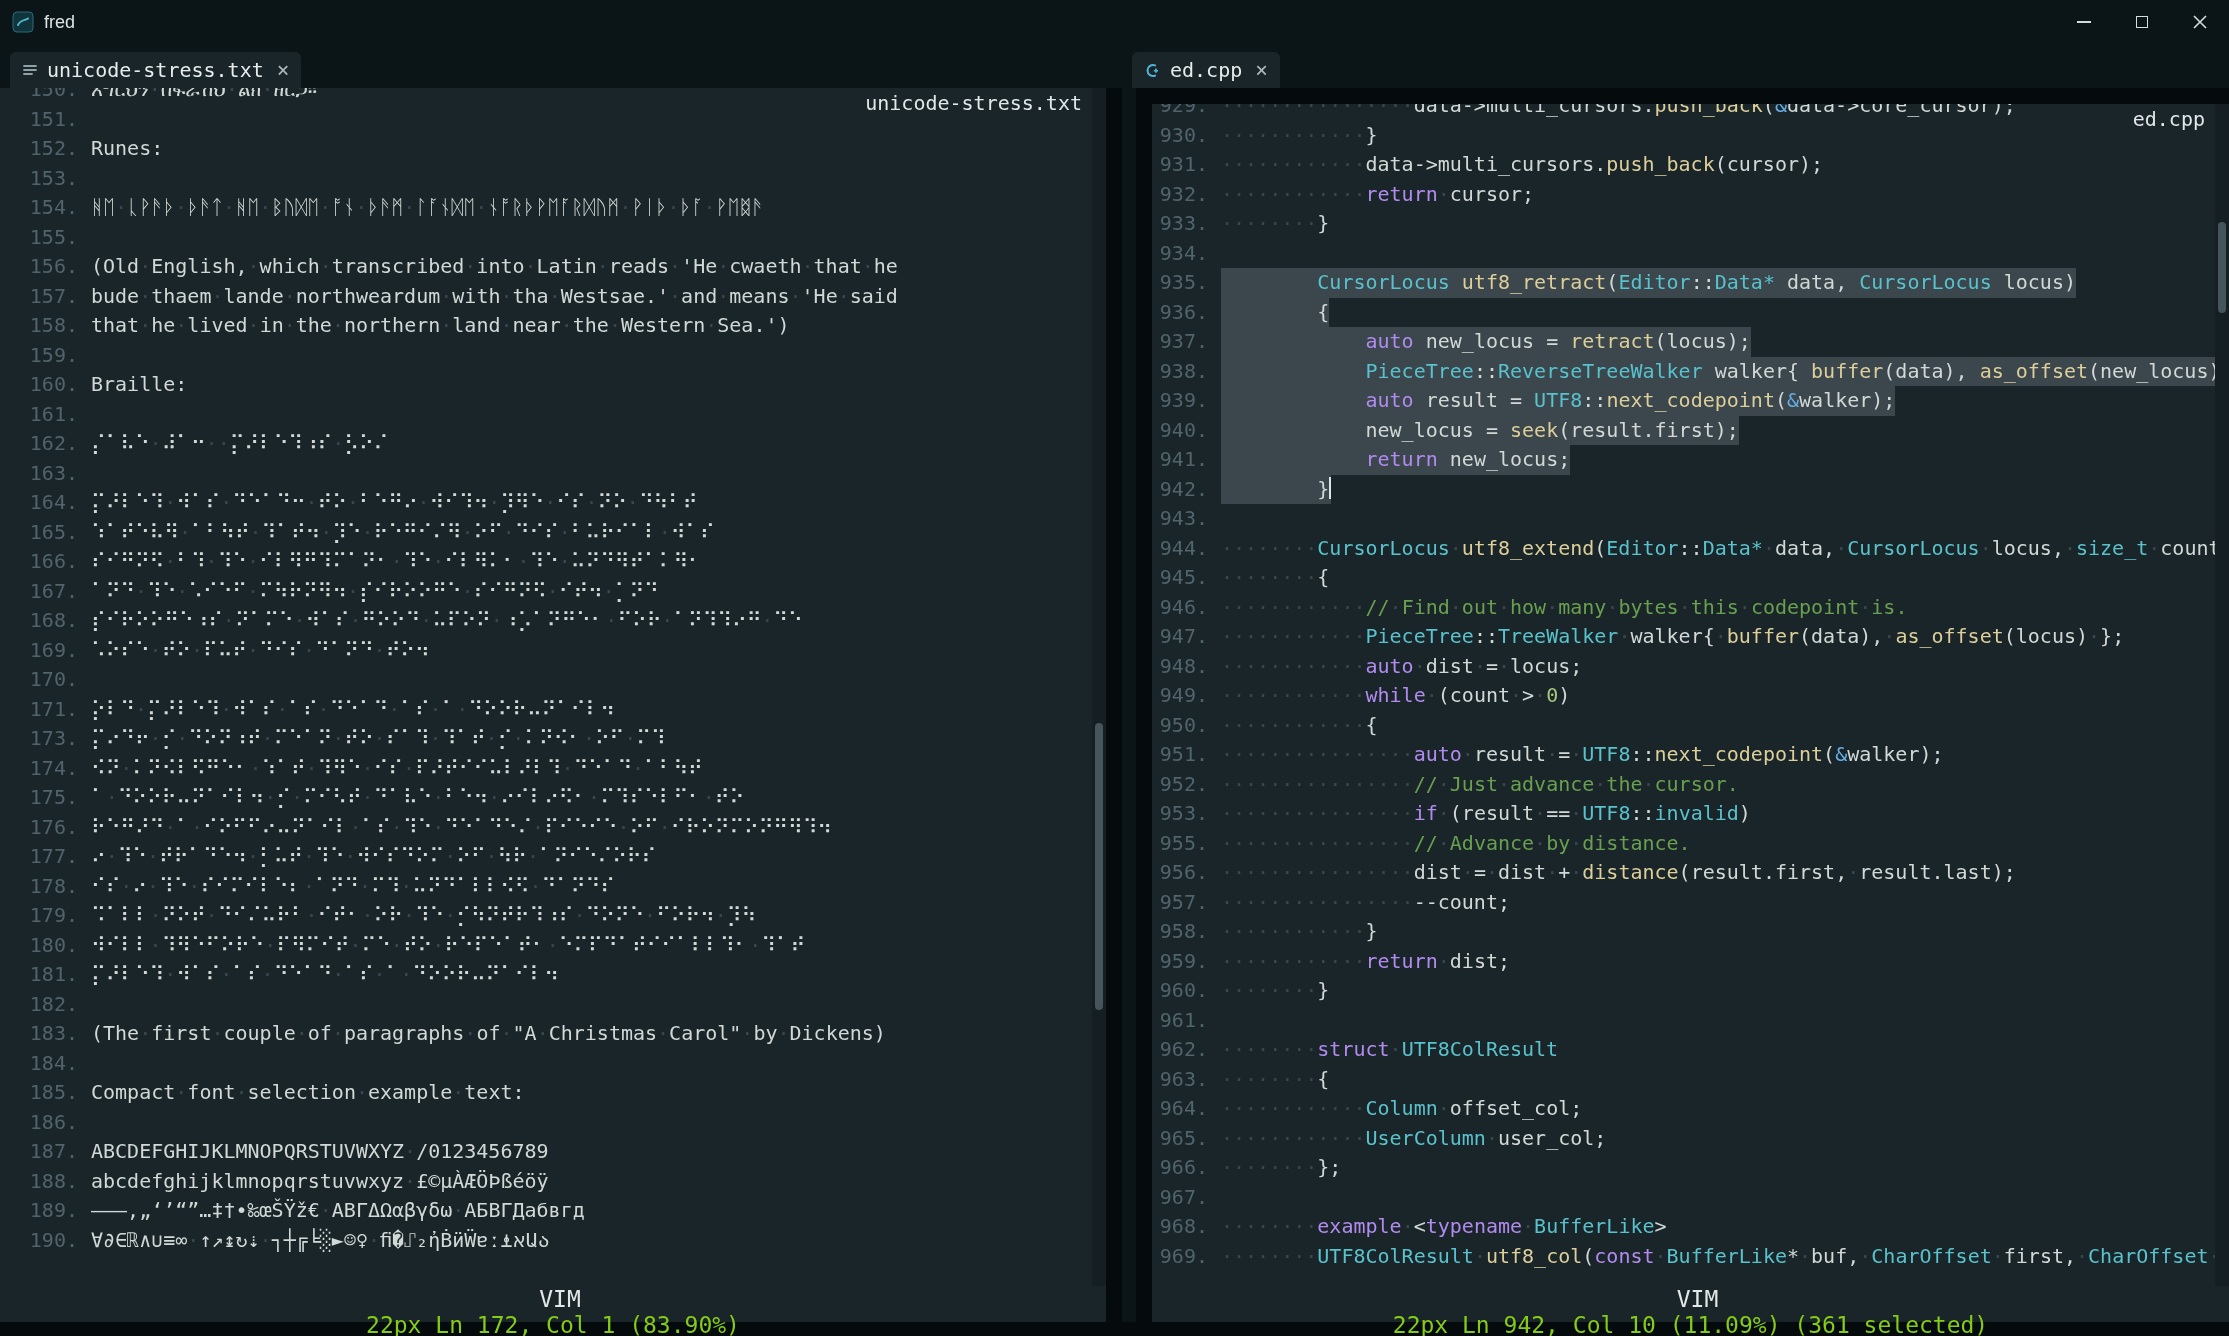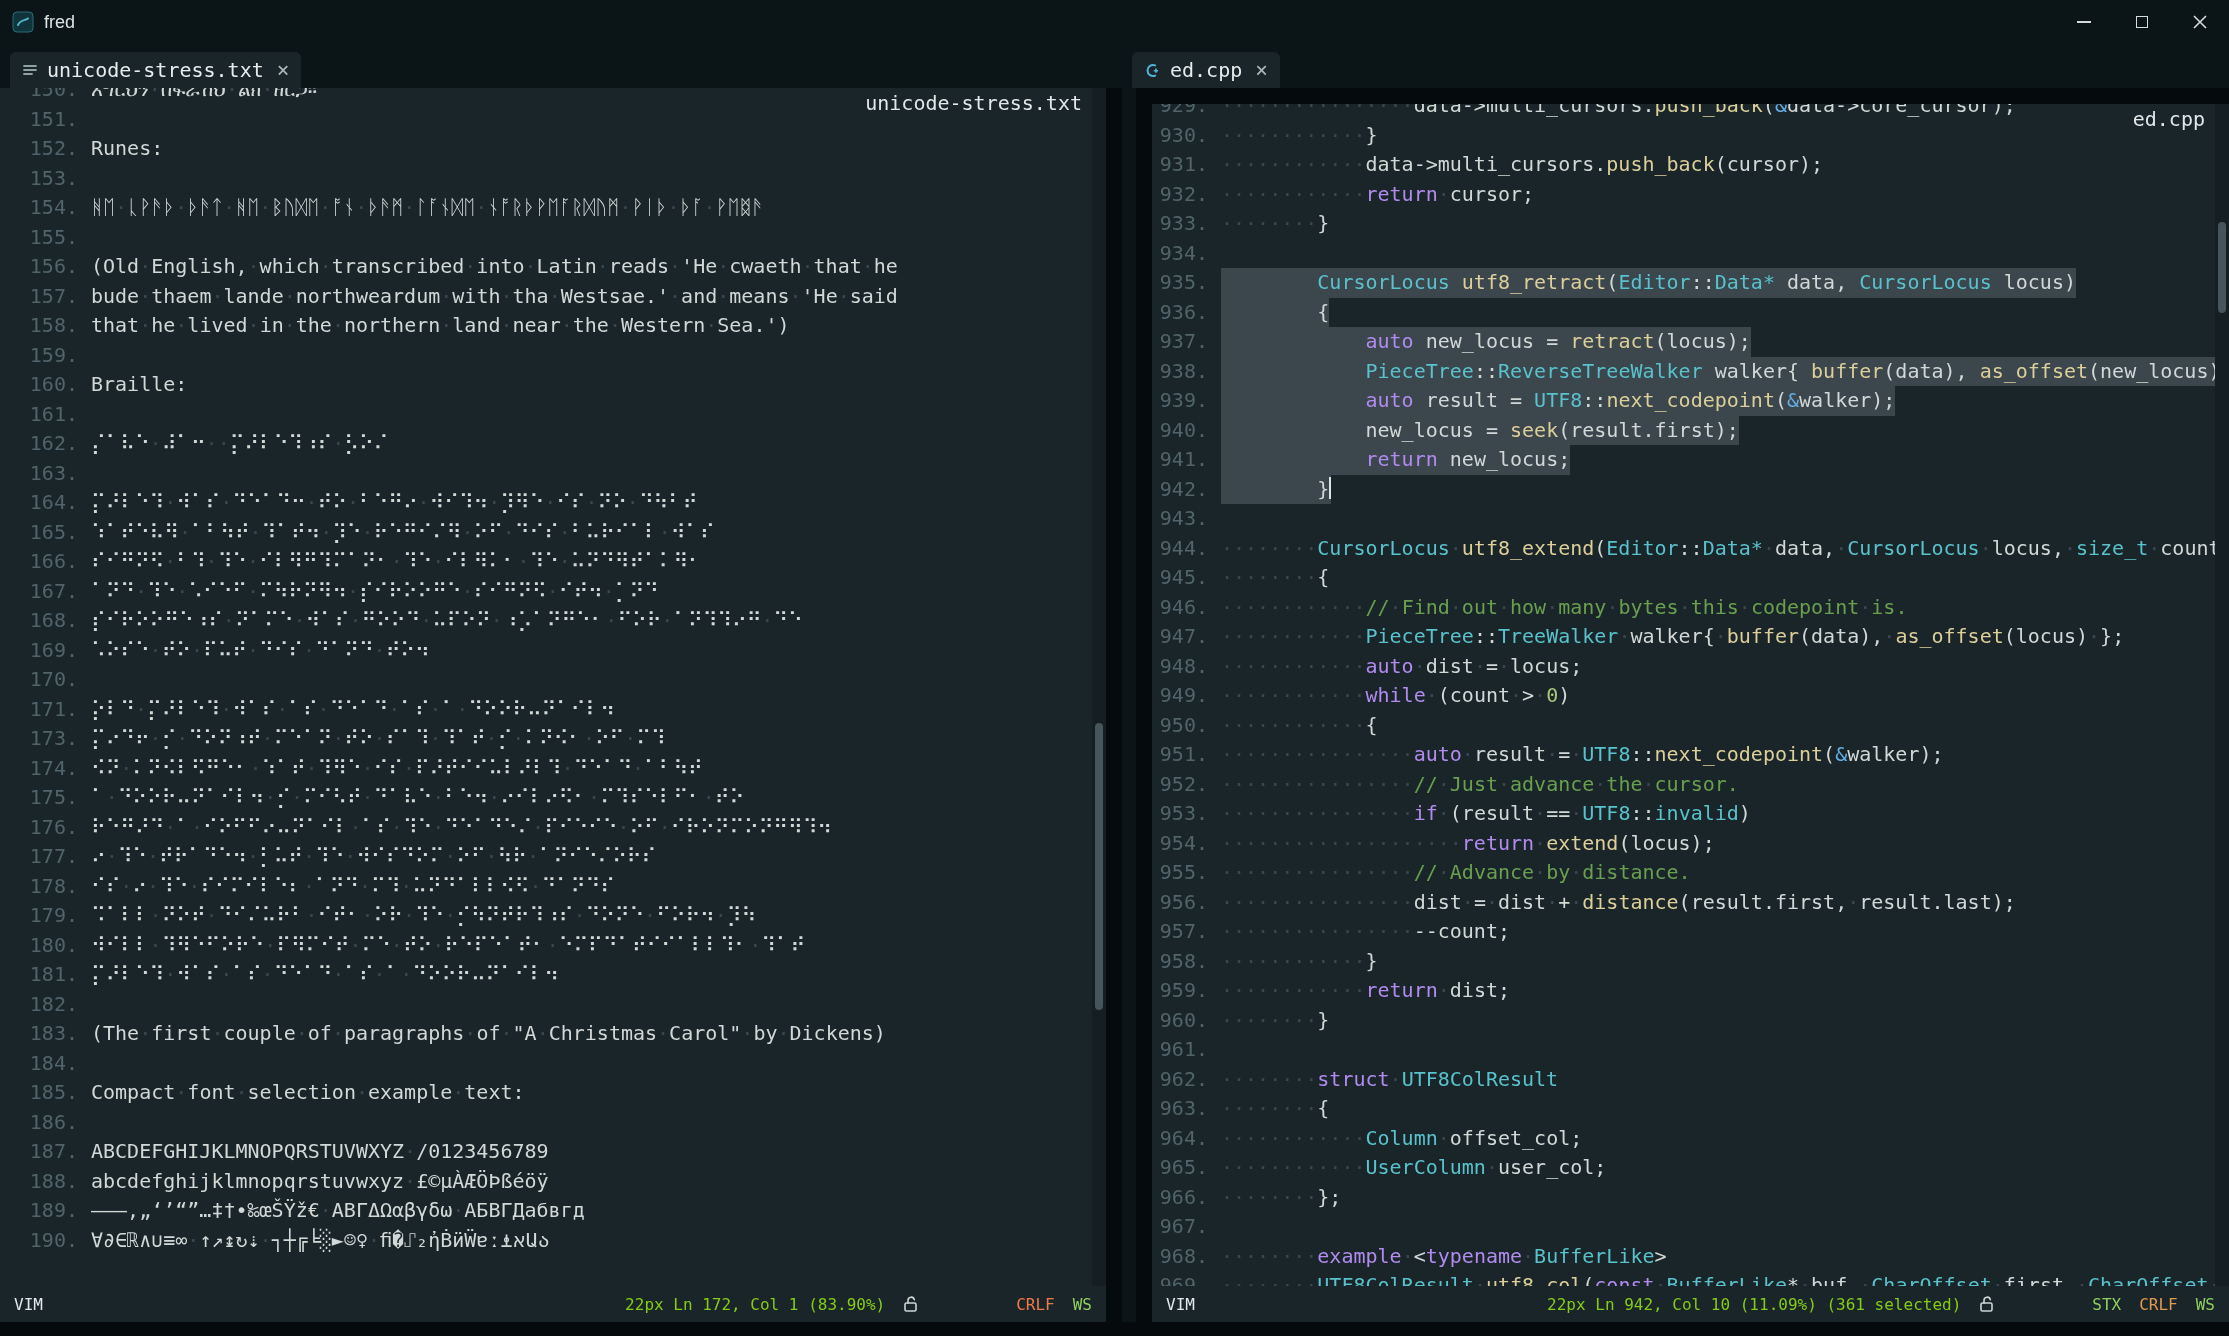--- a/index.html
+++ b/index.html
@@ -45,21 +45,21 @@
   .tok-c{color:var(--comment,#69a050);}
   .tok-n{color:var(--num,#a8c87c);}
   .tok-a{color:var(--amp,#64aee4);}
   .ws{color:var(--ws,#3a474e);}
   .caret{display:inline-block;width:2px;height:22px;background:var(--caret,#dce4e6);vertical-align:-3px;}
 
   .fname-overlay{position:absolute;top:0;right:18px;background:var(--bg,#1a2529);padding:0 6px;font-size:20px;line-height:30px;color:#e2e7e7;z-index:4;white-space:pre;}
   .scrollbar{position:absolute;top:0;right:0;bottom:0;width:14px;background:#151e22;z-index:6;}
   .sb-thumb{position:absolute;left:3px;right:3px;border-radius:4px;background:#46545b;}
 
-  .statusbar{height:36px;background:var(--bg,#1a2529);display:flex;align-items:center;font-size:16px;color:#c8d0d0;white-space:pre;}
+  .statusbar{height:36px;background:var(--bg,#1a2529);display:flex;align-items:center;font-size:23px;color:#c8d0d0;white-space:pre;flex-direction:column;}
   .sb-mode{margin-left:14px;color:#e2e7e7;}
   .sb-grow{flex:1;}
   .sb-pos{color:#84cc16;}
   .lock{margin-left:16px;display:flex;align-items:center;}
   .flags{display:flex;gap:18px;margin-left:95px;margin-right:14px;}
 
   .bottomstrip{height:14px;background:var(--bottom,#050a0d);}
 </style>
 </head>
 <body>
@@ -196,21 +196,20 @@
           <div class="row"><span class="ln">944.</span><span class="code"><span class="content"><span class="ws">········</span><span class="tok-t">CursorLocus</span><span class="ws">·</span><span class="tok-f">utf8_extend</span><span class="tok-d">(</span><span class="tok-t">Editor</span><span class="tok-d">::</span><span class="tok-t">Data*</span><span class="ws">·</span><span class="tok-d">data,</span><span class="ws">·</span><span class="tok-t">CursorLocus</span><span class="ws">·</span><span class="tok-d">locus,</span><span class="ws">·</span><span class="tok-t">size_t</span><span class="ws">·</span><span class="tok-d">count</span><span class="ws">·</span><span class="tok-d">=</span><span class="ws">·</span><span class="tok-n">1</span></span></span></div>
           <div class="row"><span class="ln">945.</span><span class="code"><span class="content"><span class="ws">········</span><span class="tok-d">{</span></span></span></div>
           <div class="row"><span class="ln">946.</span><span class="code"><span class="content"><span class="ws">············</span><span class="tok-c">//</span><span class="ws">·</span><span class="tok-c">Find</span><span class="ws">·</span><span class="tok-c">out</span><span class="ws">·</span><span class="tok-c">how</span><span class="ws">·</span><span class="tok-c">many</span><span class="ws">·</span><span class="tok-c">bytes</span><span class="ws">·</span><span class="tok-c">this</span><span class="ws">·</span><span class="tok-c">codepoint</span><span class="ws">·</span><span class="tok-c">is.</span></span></span></div>
           <div class="row"><span class="ln">947.</span><span class="code"><span class="content"><span class="ws">············</span><span class="tok-t">PieceTree</span><span class="tok-d">::</span><span class="tok-t">TreeWalker</span><span class="ws">·</span><span class="tok-d">walker{</span><span class="ws">·</span><span class="tok-f">buffer</span><span class="tok-d">(data),</span><span class="ws">·</span><span class="tok-f">as_offset</span><span class="tok-d">(locus)</span><span class="ws">·</span><span class="tok-d">};</span></span></span></div>
           <div class="row"><span class="ln">948.</span><span class="code"><span class="content"><span class="ws">············</span><span class="tok-k">auto</span><span class="ws">·</span><span class="tok-d">dist</span><span class="ws">·</span><span class="tok-d">=</span><span class="ws">·</span><span class="tok-d">locus;</span></span></span></div>
           <div class="row"><span class="ln">949.</span><span class="code"><span class="content"><span class="ws">············</span><span class="tok-k">while</span><span class="ws">·</span><span class="tok-d">(count</span><span class="ws">·</span><span class="tok-d">&gt;</span><span class="ws">·</span><span class="tok-n">0</span><span class="tok-d">)</span></span></span></div>
           <div class="row"><span class="ln">950.</span><span class="code"><span class="content"><span class="ws">············</span><span class="tok-d">{</span></span></span></div>
           <div class="row"><span class="ln">951.</span><span class="code"><span class="content"><span class="ws">················</span><span class="tok-k">auto</span><span class="ws">·</span><span class="tok-d">result</span><span class="ws">·</span><span class="tok-d">=</span><span class="ws">·</span><span class="tok-t">UTF8</span><span class="tok-d">::</span><span class="tok-f">next_codepoint</span><span class="tok-d">(</span><span class="tok-a">&amp;</span><span class="tok-d">walker);</span></span></span></div>
           <div class="row"><span class="ln">952.</span><span class="code"><span class="content"><span class="ws">················</span><span class="tok-c">//</span><span class="ws">·</span><span class="tok-c">Just</span><span class="ws">·</span><span class="tok-c">advance</span><span class="ws">·</span><span class="tok-c">the</span><span class="ws">·</span><span class="tok-c">cursor.</span></span></span></div>
           <div class="row"><span class="ln">953.</span><span class="code"><span class="content"><span class="ws">················</span><span class="tok-k">if</span><span class="ws">·</span><span class="tok-d">(result</span><span class="ws">·</span><span class="tok-d">==</span><span class="ws">·</span><span class="tok-t">UTF8</span><span class="tok-d">::</span><span class="tok-t">invalid</span><span class="tok-d">)</span></span></span></div>
-          <div class="row"><span class="ln">954.</span><span class="code"><span class="content"><span class="ws">····················</span><span class="tok-k">return</span><span class="ws">·</span><span class="tok-f">extend</span><span class="tok-d">(locus);</span></span></span></div>
           <div class="row"><span class="ln">955.</span><span class="code"><span class="content"><span class="ws">················</span><span class="tok-c">//</span><span class="ws">·</span><span class="tok-c">Advance</span><span class="ws">·</span><span class="tok-c">by</span><span class="ws">·</span><span class="tok-c">distance.</span></span></span></div>
           <div class="row"><span class="ln">956.</span><span class="code"><span class="content"><span class="ws">················</span><span class="tok-d">dist</span><span class="ws">·</span><span class="tok-d">=</span><span class="ws">·</span><span class="tok-d">dist</span><span class="ws">·</span><span class="tok-d">+</span><span class="ws">·</span><span class="tok-f">distance</span><span class="tok-d">(result.first,</span><span class="ws">·</span><span class="tok-d">result.last);</span></span></span></div>
           <div class="row"><span class="ln">957.</span><span class="code"><span class="content"><span class="ws">················</span><span class="tok-d">--count;</span></span></span></div>
           <div class="row"><span class="ln">958.</span><span class="code"><span class="content"><span class="ws">············</span><span class="tok-d">}</span></span></span></div>
           <div class="row"><span class="ln">959.</span><span class="code"><span class="content"><span class="ws">············</span><span class="tok-k">return</span><span class="ws">·</span><span class="tok-d">dist;</span></span></span></div>
           <div class="row"><span class="ln">960.</span><span class="code"><span class="content"><span class="ws">········</span><span class="tok-d">}</span></span></span></div>
           <div class="row"><span class="ln">961.</span><span class="code"><span class="content"></span></span></div>
           <div class="row"><span class="ln">962.</span><span class="code"><span class="content"><span class="ws">········</span><span class="tok-k">struct</span><span class="ws">·</span><span class="tok-t">UTF8ColResult</span></span></span></div>
           <div class="row"><span class="ln">963.</span><span class="code"><span class="content"><span class="ws">········</span><span class="tok-d">{</span></span></span></div>
           <div class="row"><span class="ln">964.</span><span class="code"><span class="content"><span class="ws">············</span><span class="tok-t">Column</span><span class="ws">·</span><span class="tok-d">offset_col;</span></span></span></div>

